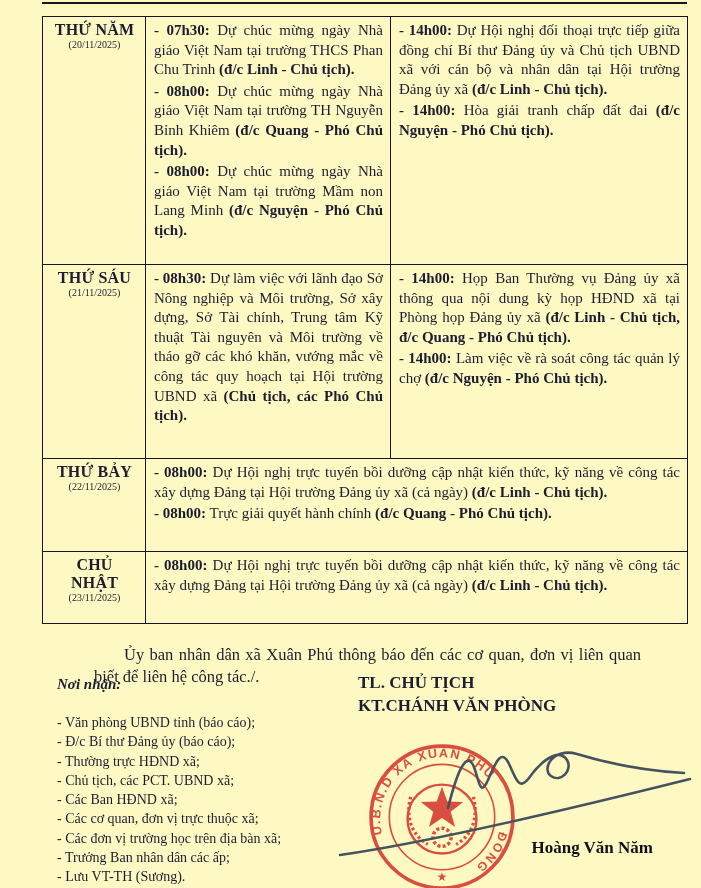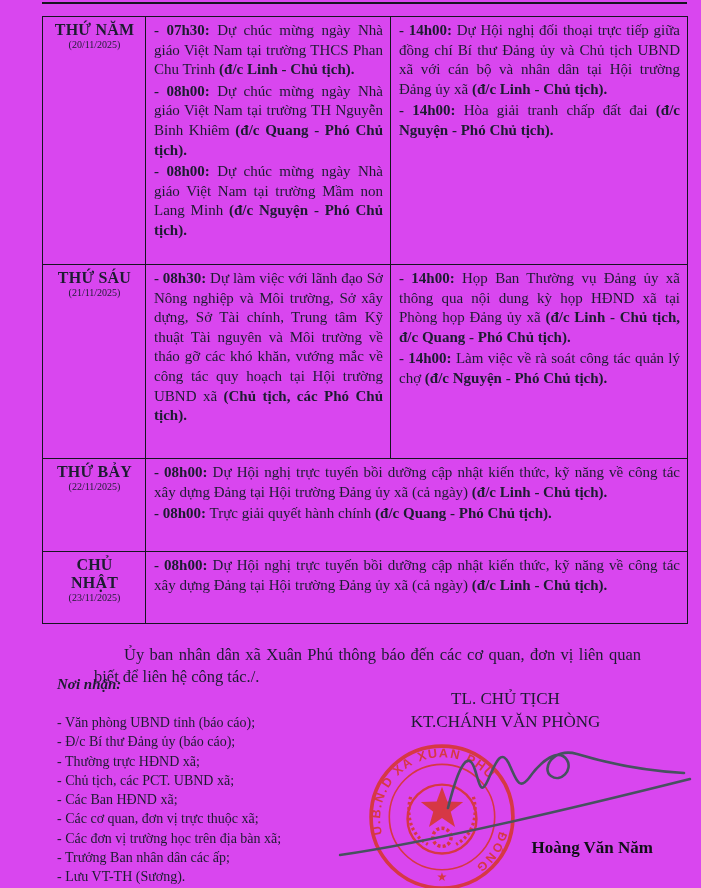--- a/index.html
+++ b/index.html
@@ -1,35 +1,35 @@
 <!DOCTYPE html>
 <html><head>
 <meta charset="utf-8">
 <style>
   html,body{margin:0;padding:0;background:#ffffff;}
   .page{
-    position:relative;width:701px;height:888px;overflow:hidden;background:#d946ef;
+    position:relative;width:701px;height:888px;overflow:hidden;background:#fef9c3;
     font-family:"Liberation Serif","DejaVu Serif",serif;color:#1c1c30;
   }
   .cutline{position:absolute;top:2px;left:42px;width:645px;height:2px;background:#15151f;}
   table.sched{position:absolute;top:16px;left:42px;width:645px;border-collapse:collapse;table-layout:fixed;}
   table.sched td{border:1.6px solid #15151f;vertical-align:top;padding:4px 7px 2px 8px;}
   td.day{text-align:center;vertical-align:middle;padding:2px;}
   .day-name{font-weight:bold;font-size:16px;letter-spacing:.2px;}
   .day-date{font-weight:normal;font-size:10px;}
   .evt{text-align:justify;font-size:15px;line-height:19.6px;margin:0 0 2px 0;}
   .evt b{font-weight:bold;}
   .closing{position:absolute;top:636px;left:86px;width:547px;margin:8px;text-align:justify;
     text-indent:30px;font-size:16.5px;line-height:22px;}
   .footer{position:absolute;top:672px;left:0;width:701px;height:216px;}
   .recipients{position:absolute;left:57px;top:4px;width:300px;}
   .rtitle{font-weight:bold;font-style:italic;font-size:15px;margin-bottom:20px;font-family:Liberation Serif, serif;}
   .ritem{font-size:14px;line-height:19.3px;}
-  .sigheader{position:absolute;left:358px;top:16px;width:295px;text-align:center;
-    font-weight:normal;font-size:17px;line-height:22.5px;}
+  .sigheader{position:absolute;left:358px;top:0;width:295px;
+    font-weight:bold;font-size:17px;line-height:22.5px;}
   .stamp{position:absolute;left:366px;top:66px;width:152px;height:152px;opacity:.88;z-index:1;}
   .signature{position:absolute;left:338px;top:50px;width:357px;height:142px;z-index:2;}
   .signer{position:absolute;left:358px;top:166px;width:295px;text-align:right;
     font-weight:bold;font-size:17px;color:#101018;z-index:3;}
 </style>
 </head>
 <body>
 
 <div class="page">
   <div class="cutline"></div>

